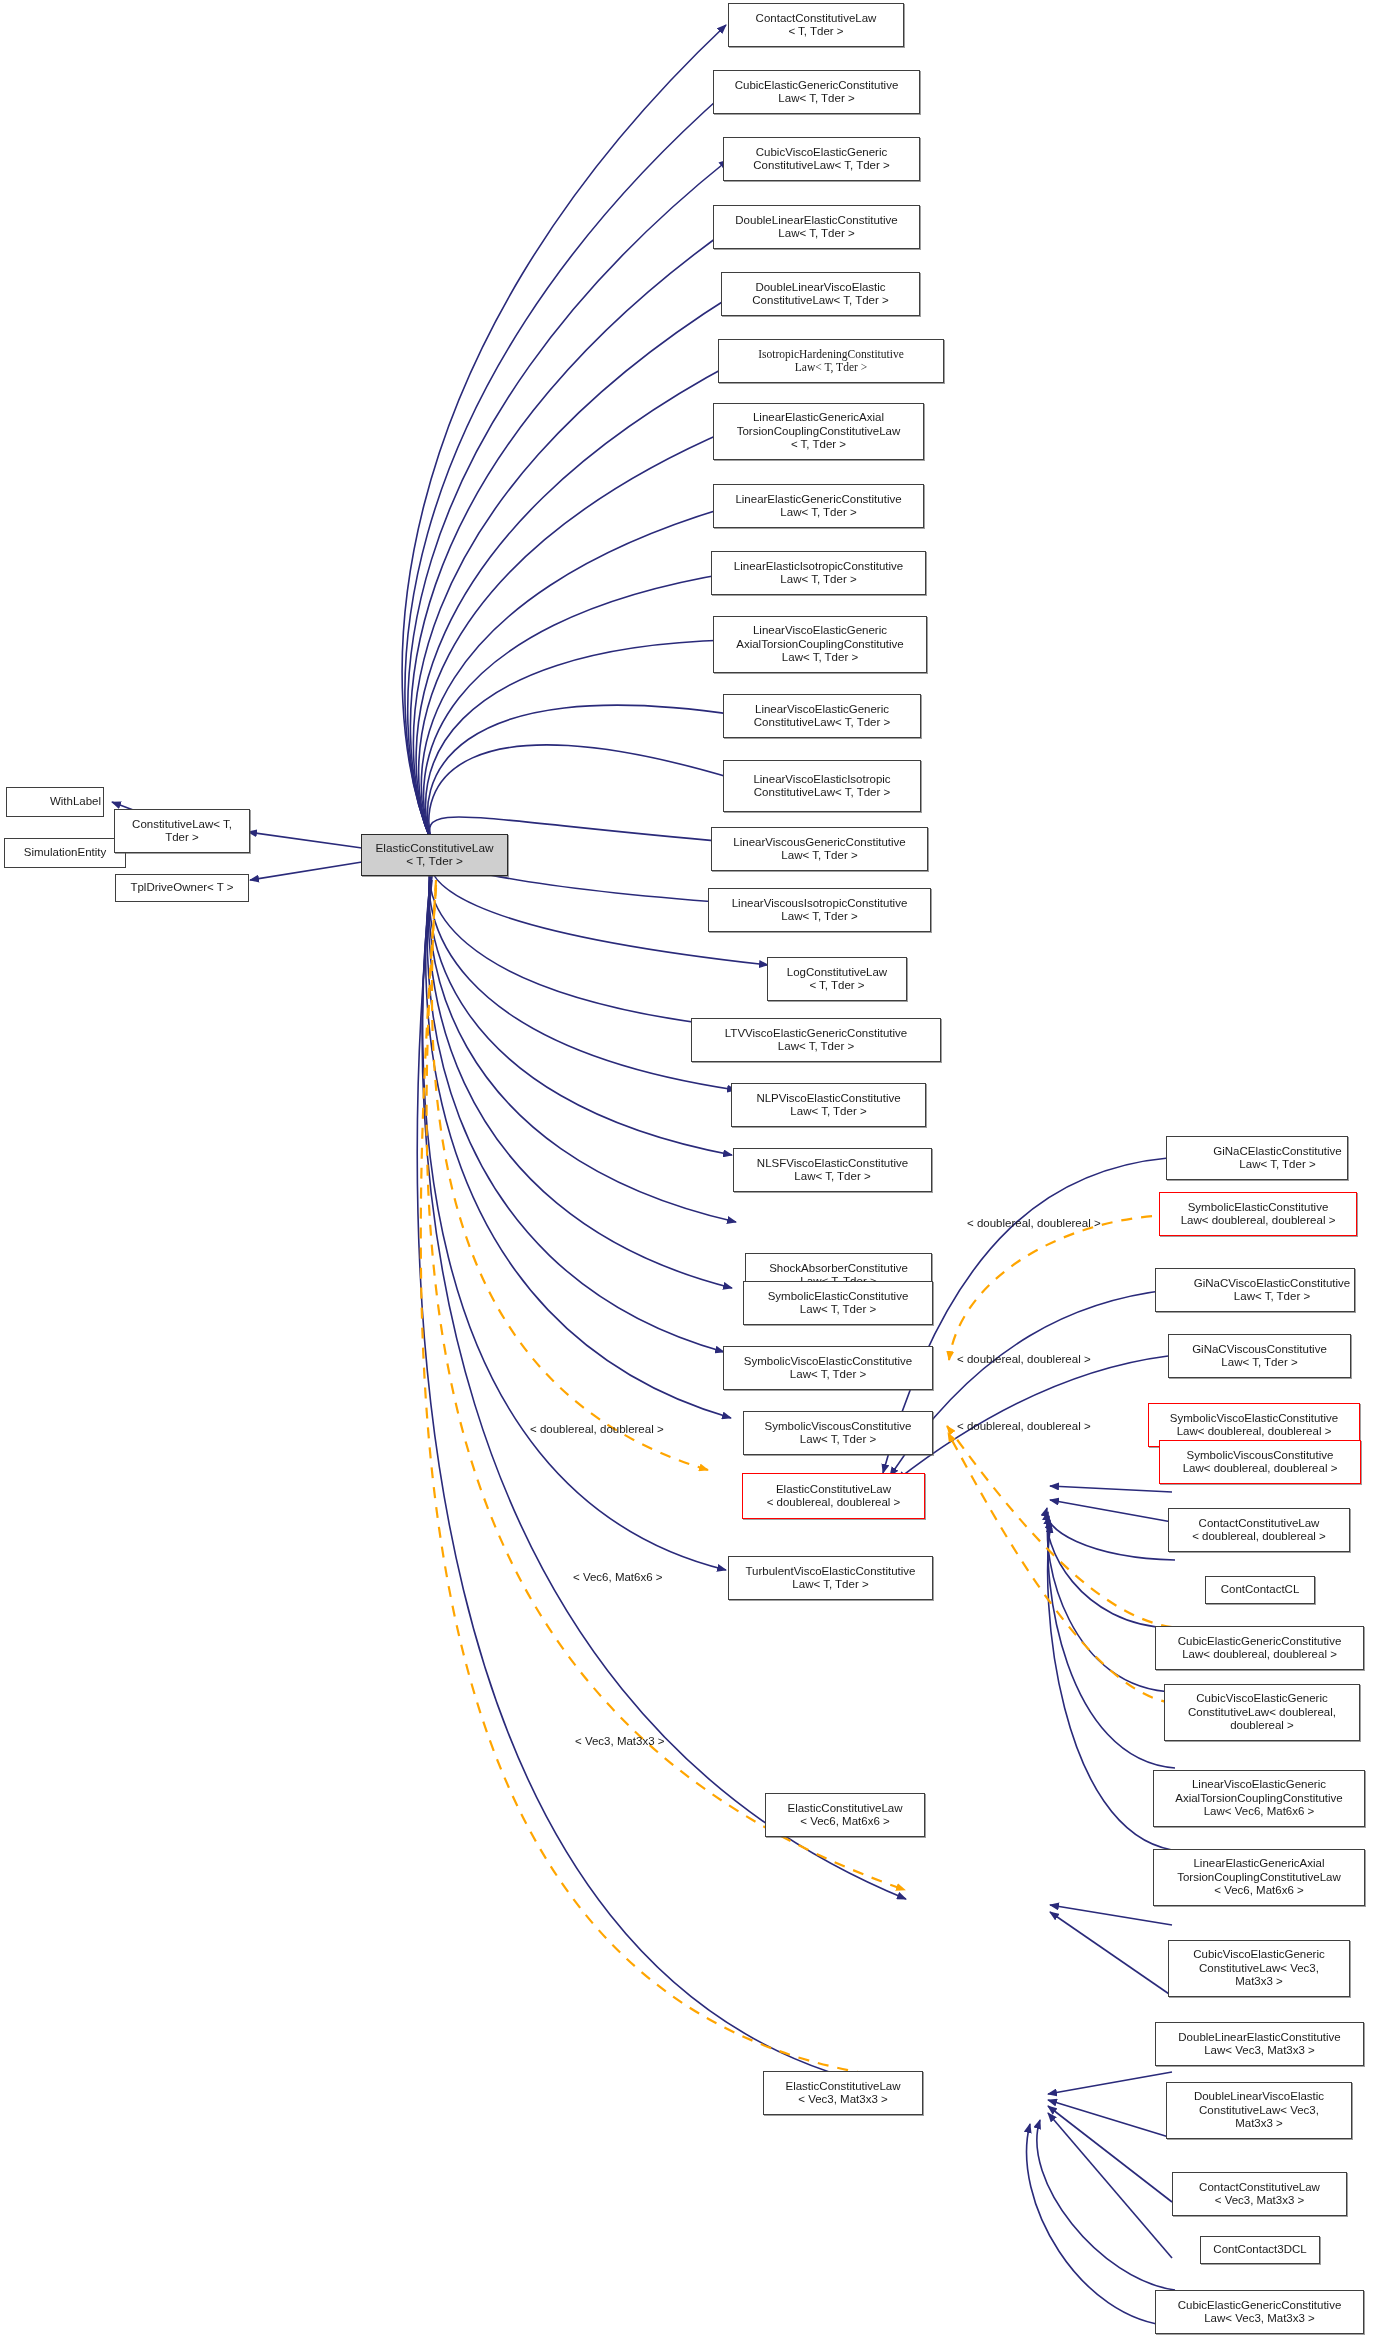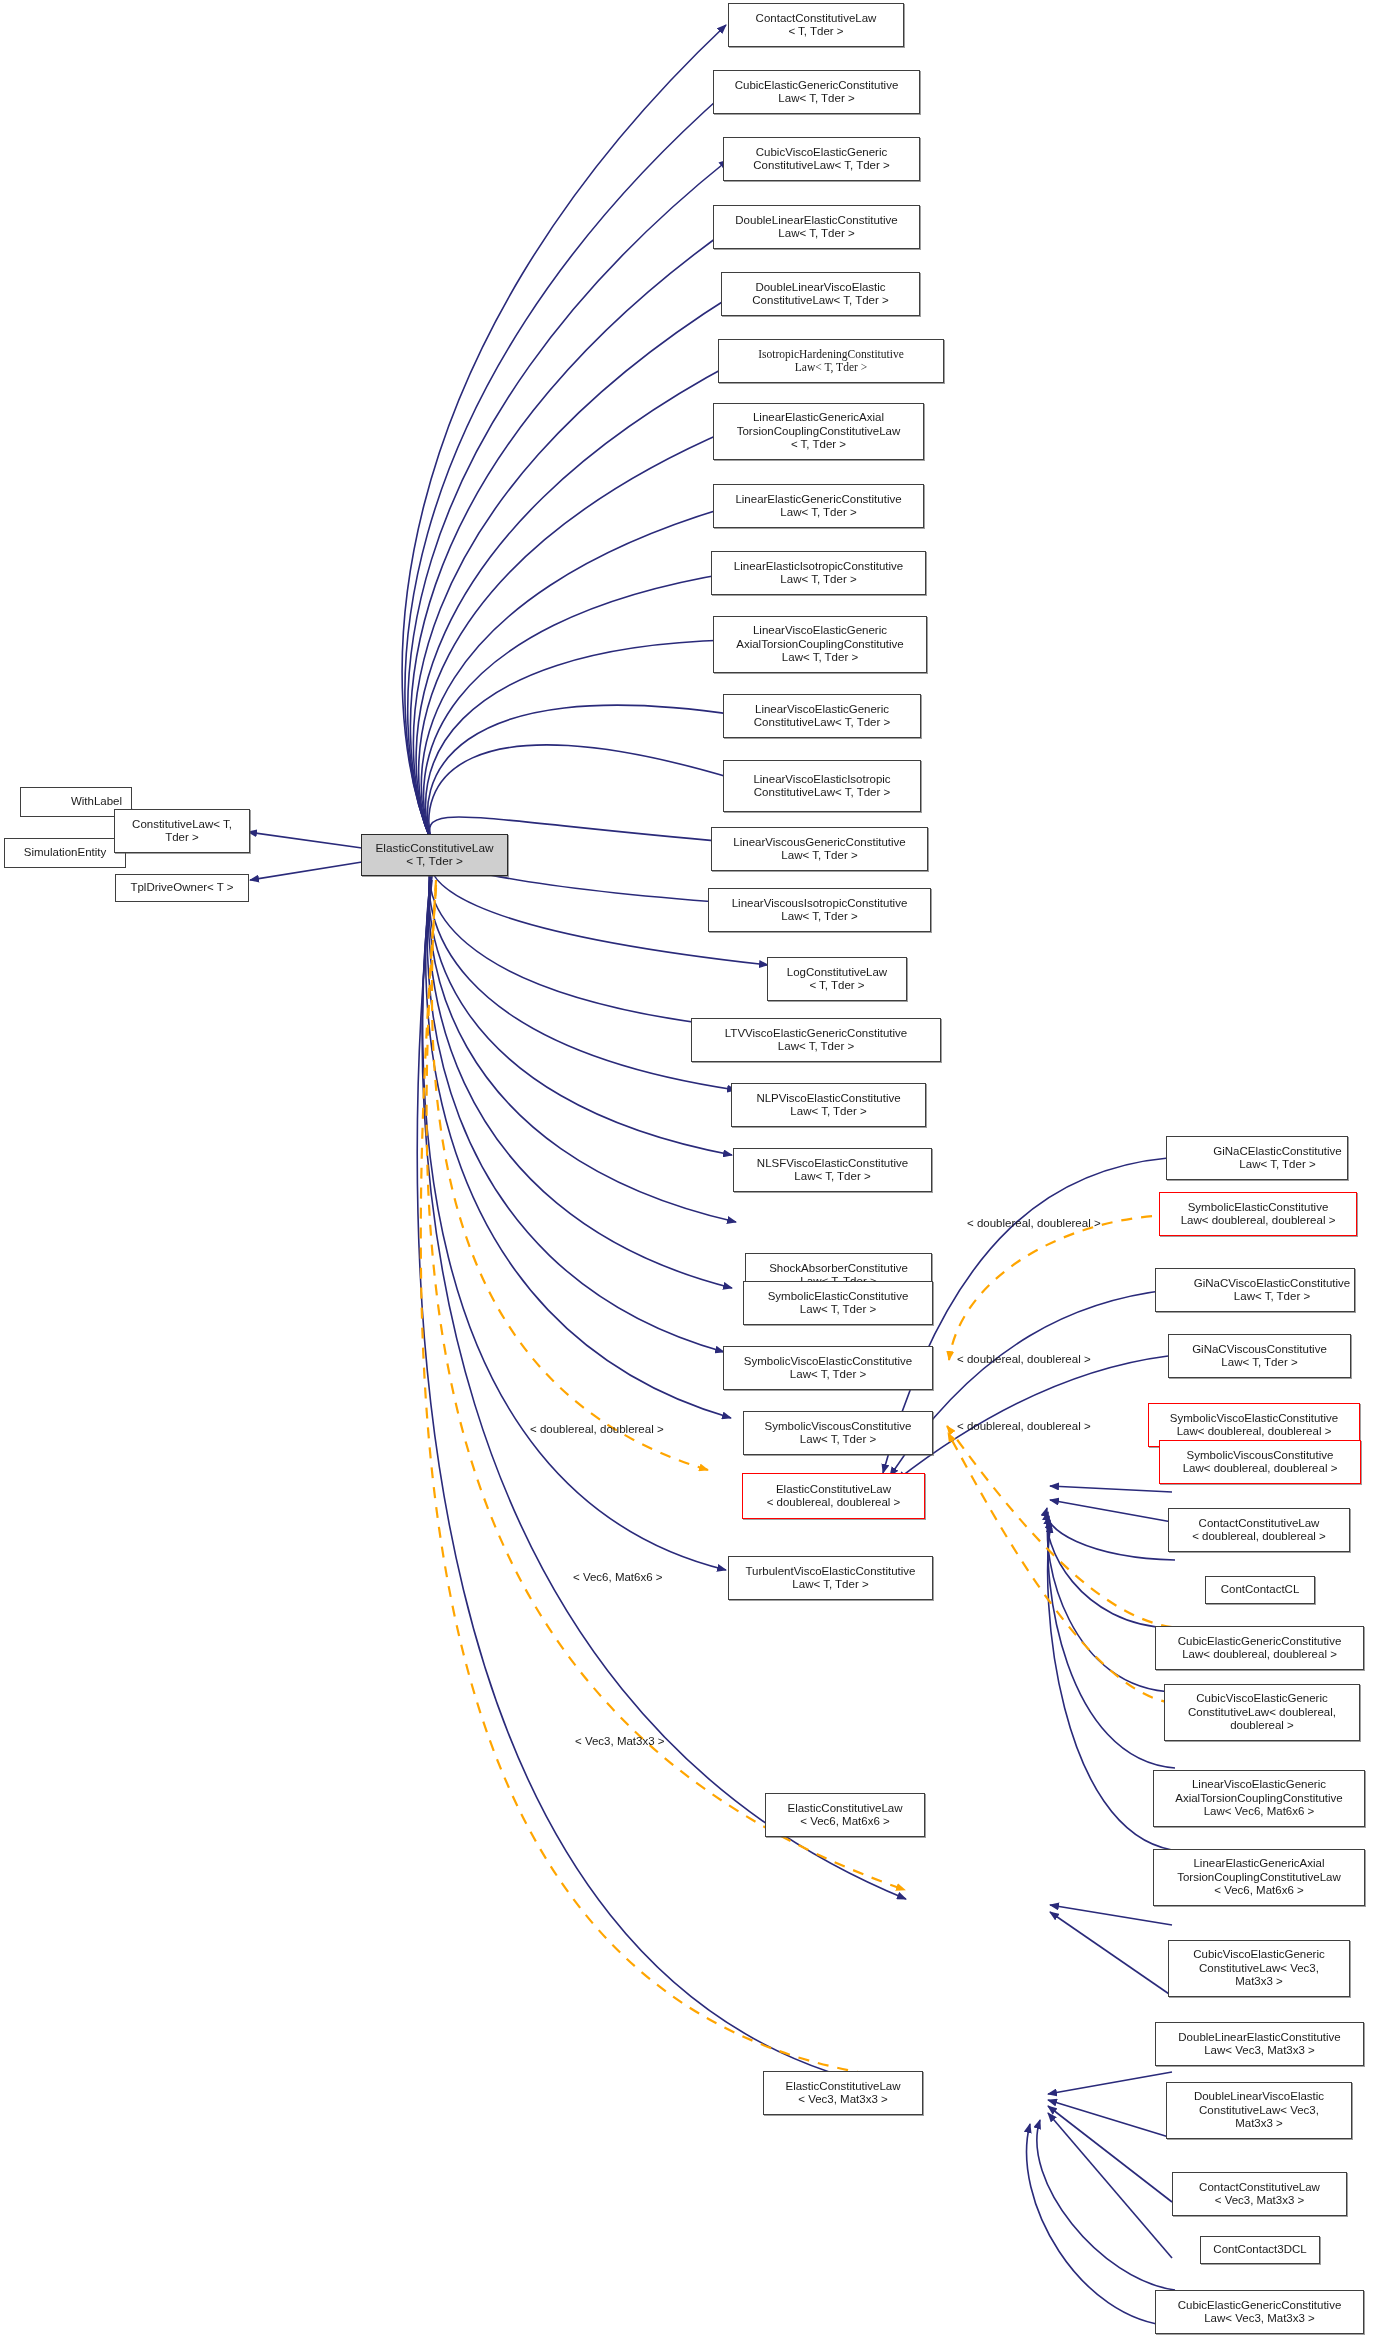--- a/index.html
+++ b/index.html
@@ -136,21 +136,21 @@
 
       <path d="M436,880 C420,1120 440,1390 708,1470"></path>
       <path d="M1172,1215 C1060,1218 960,1280 949,1360"></path>
       <path d="M1172,1627 C1080,1615 980,1470 947,1426"></path>
       <path d="M1172,1703 C1080,1690 980,1490 948,1433"></path>
       <path d="M436,885 C406,1300 420,1720 905,1890"></path>
       <path d="M436,888 C396,1420 400,2020 898,2078"></path>
     </g>
   </svg>
 
-  <div class="node plain" style="left:20px;top:787px;width:112px;height:30px;padding-left:44px;">WithLabel</div>
+  <div class="node plain" style="left:6px;top:787px;width:98px;height:30px;padding-left:44px;">WithLabel</div>
 
   <div class="node plain" style="left:4px;top:838px;width:122px;height:30px;">SimulationEntity</div>
 
   <div class="node" style="left:114px;top:809px;width:136px;height:44px;">ConstitutiveLaw&lt; T,
 Tder &gt;</div>
 
   <div class="node plain" style="left:115px;top:874px;width:134px;height:28px;">TplDriveOwner&lt; T &gt;</div>
 
   <div class="node root" style="left:361px;top:834px;width:147px;height:42px;">ElasticConstitutiveLaw
 &lt; T, Tder &gt;</div>

